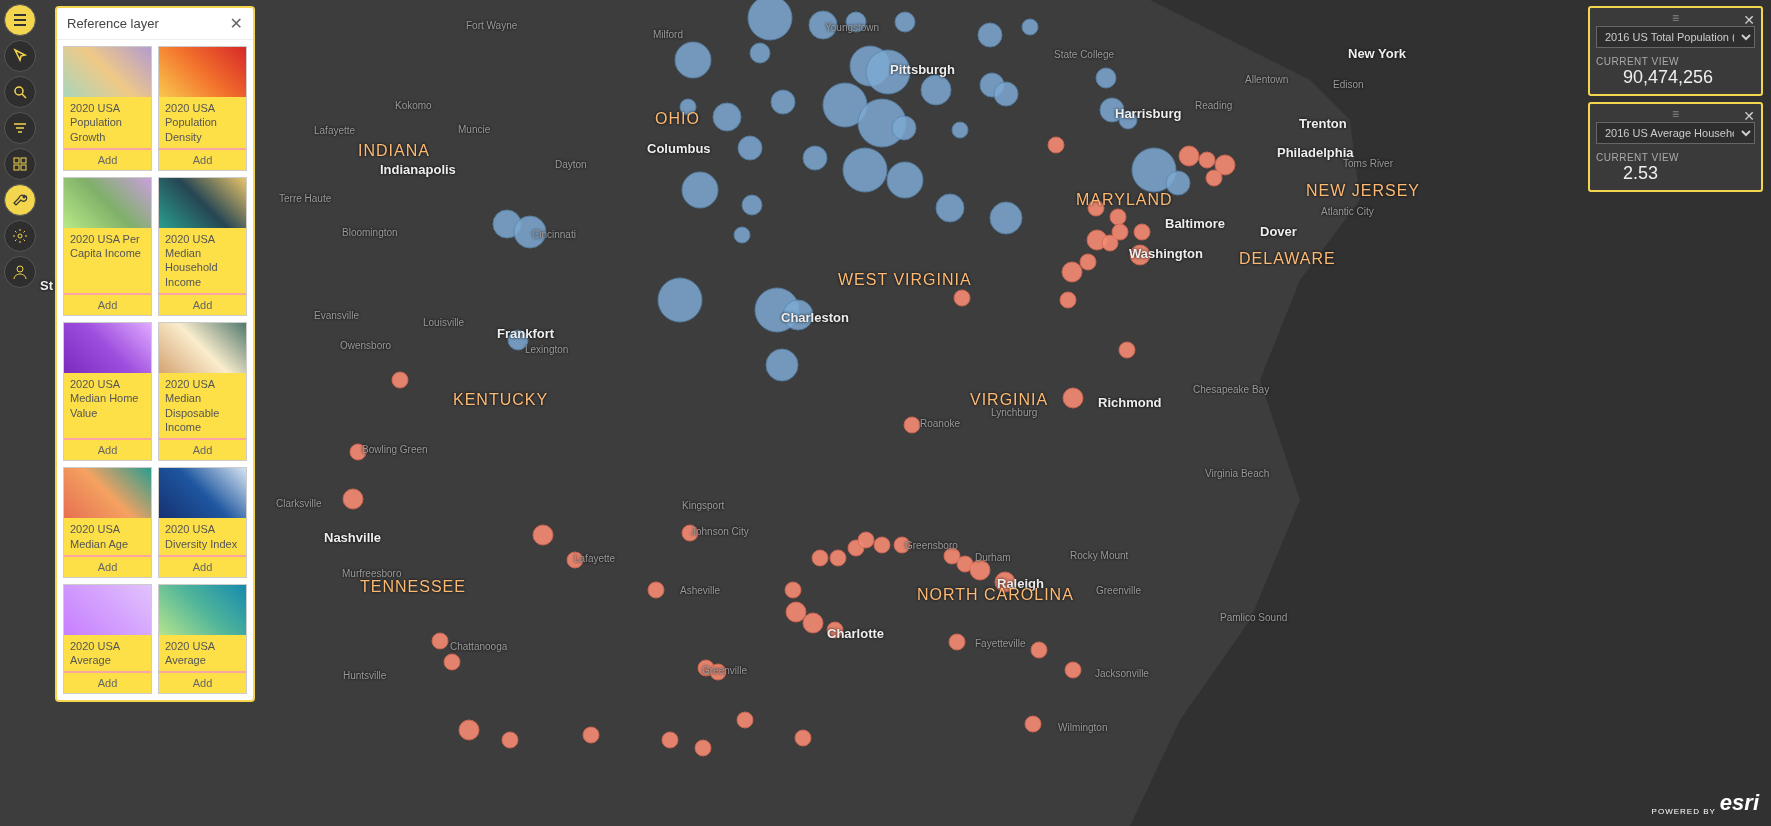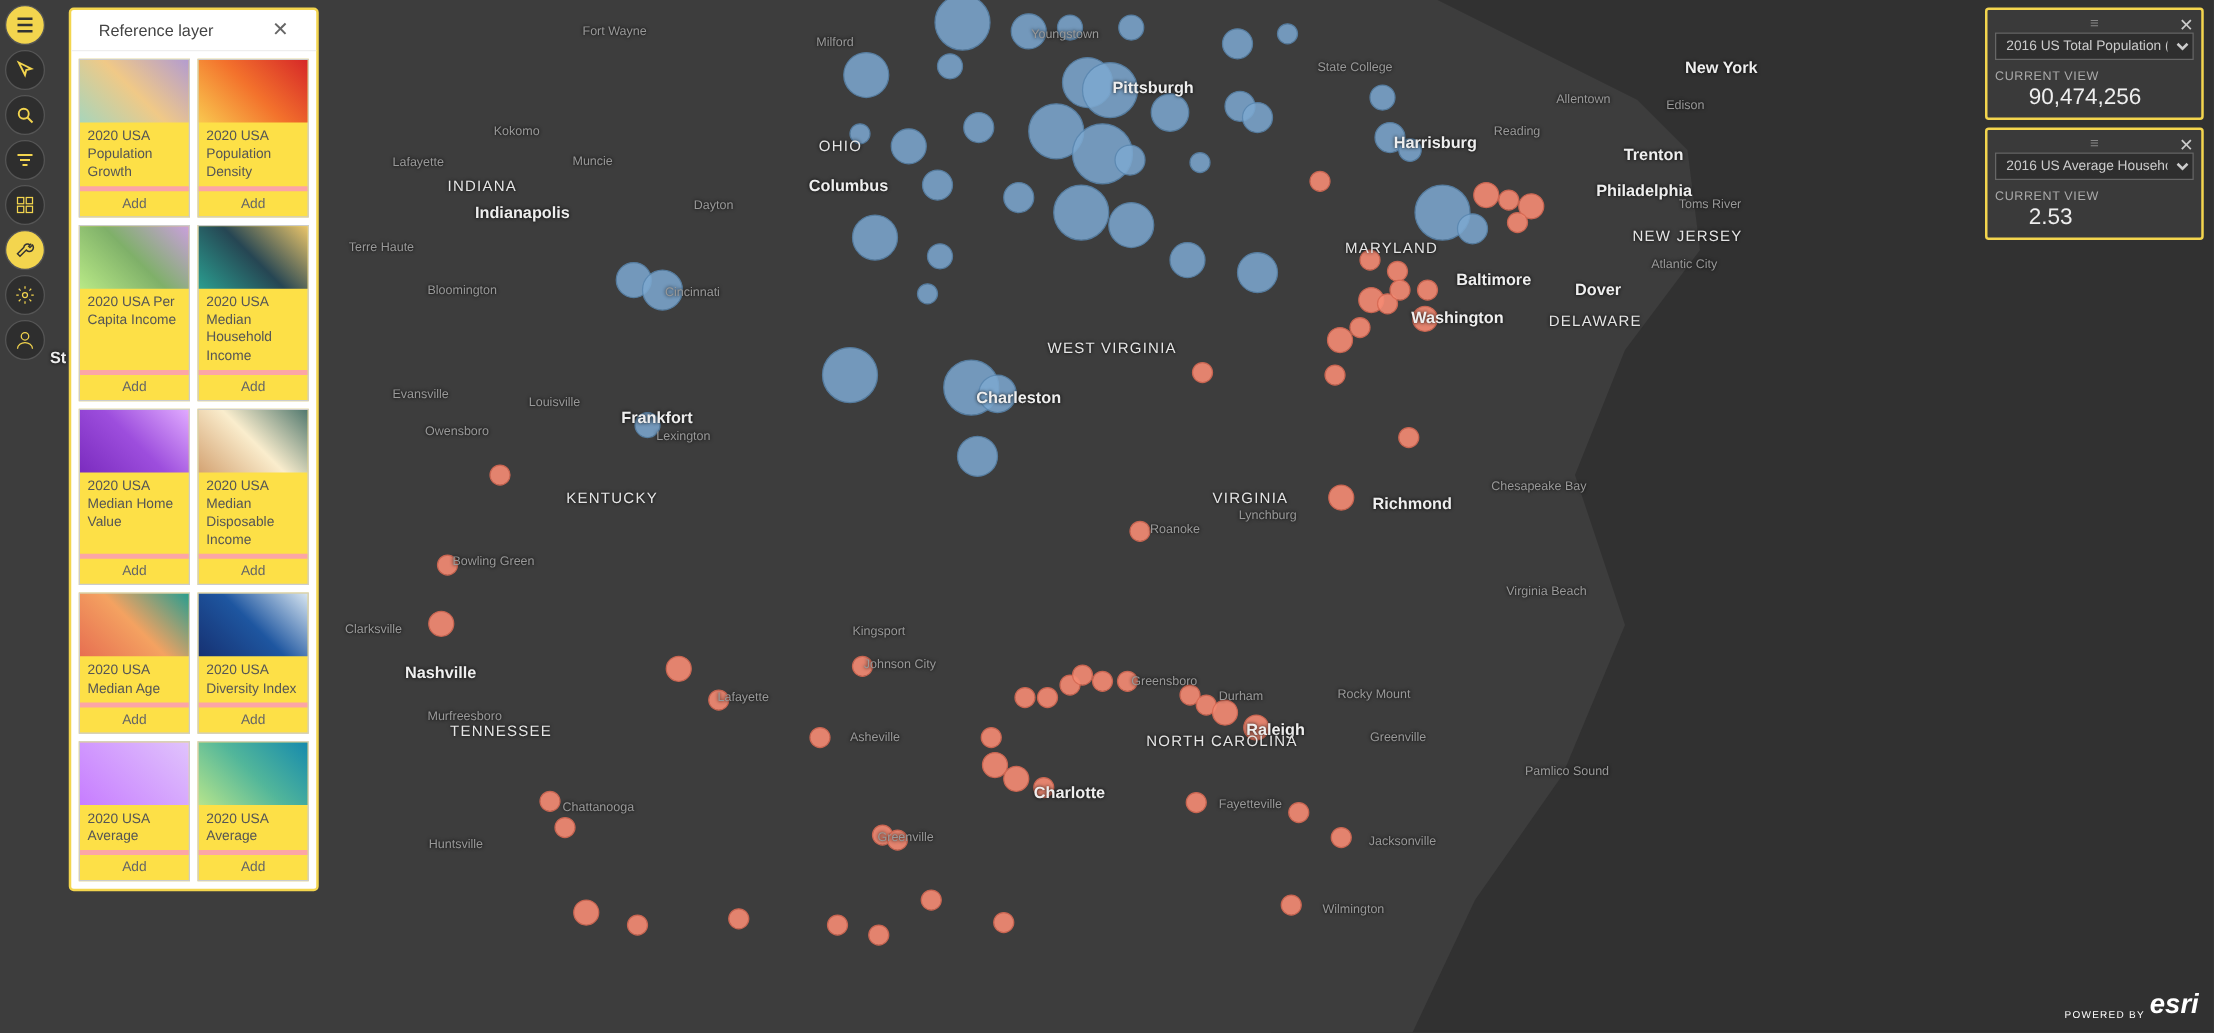--- a/index.html
+++ b/index.html
@@ -4,53 +4,53 @@
 <style>
 * { margin: 0; padding: 0; box-sizing: border-box; font-family: 'Segoe UI', Arial, sans-serif; }
 body { width: 1771px; height: 826px; background: #3a3a3a; overflow: hidden; position: relative; }
 .map-canvas { position: absolute; inset: 0; background: #3d3d3d; }
 .map-canvas svg { width: 100%; height: 100%; }
 .toolbar { position: absolute; left: 4px; top: 4px; display: flex; flex-direction: column; gap: 4px; z-index: 20; }
 .tool-btn { width: 32px; height: 32px; border-radius: 50%; background: #2e2e2e; border: 1px solid #555; display: flex; align-items: center; justify-content: center; cursor: pointer; color: #f3d54e; }
 .tool-btn.active { background: #f3d54e; color: #333; }
 .tool-btn svg { width: 16px; height: 16px; }
 .panel { position: absolute; left: 55px; top: 6px; width: 200px; background: #fff; border: 2px solid #f3d54e; border-radius: 4px; z-index: 25; display: flex; flex-direction: column; max-height: 740px; }
-.panel-header { display: flex; justify-content: space-between; align-items: center; padding: 6px 22px; font-size: 13px; color: #444; border-bottom: 1px solid #eee; }
+.panel-header { display: flex; justify-content: space-between; align-items: center; padding: 6px 10px; font-size: 13px; color: #444; border-bottom: 1px solid #eee; }
 .close-x { cursor: pointer; font-size: 16px; color: #666; }
 .panel-tabs { display: flex; flex-direction: column; gap: 4px; padding: 6px 10px; }
 .panel-tab { text-align: center; padding: 4px; border-radius: 12px; font-size: 12px; cursor: pointer; }
 .panel-tab.demo { background: #f3d54e; color: #333; }
 .panel-tab.arc { background: #d0d0d0; color: #555; }
 .layer-grid { display: grid; grid-template-columns: 1fr 1fr; gap: 6px; padding: 6px; overflow-y: auto; flex: 1; }
 .layer-card { border: 1px solid #ccc; background: #fde047; display: flex; flex-direction: column; font-size: 11px; }
 .layer-thumb { height: 50px; background: linear-gradient(45deg,#a8d5ba,#f0c987,#b39cd0); }
 .layer-card:nth-child(2) .layer-thumb { background: linear-gradient(45deg,#f9c74f,#f3722c,#d62828); }
 .layer-card:nth-child(3) .layer-thumb { background: linear-gradient(45deg,#b8e986,#7fb069,#c9a0dc); }
 .layer-card:nth-child(4) .layer-thumb { background: linear-gradient(45deg,#2a9d8f,#264653,#e9c46a); }
 .layer-card:nth-child(5) .layer-thumb { background: linear-gradient(45deg,#7b2cbf,#9d4edd,#e0aaff); }
 .layer-card:nth-child(6) .layer-thumb { background: linear-gradient(45deg,#d4a373,#faedcd,#52796f); }
 .layer-card:nth-child(7) .layer-thumb { background: linear-gradient(45deg,#e76f51,#f4a261,#2a9d8f); }
 .layer-card:nth-child(8) .layer-thumb { background: linear-gradient(45deg,#163172,#1e56a0,#d6e4f0); }
 .layer-card:nth-child(9) .layer-thumb { background: linear-gradient(45deg,#c77dff,#e0c3fc); }
 .layer-card:nth-child(10) .layer-thumb { background: linear-gradient(45deg,#b5e48c,#52b69a,#168aad); }
 .layer-name { padding: 4px 6px; color: #555; flex: 1; line-height: 1.3; }
-.layer-add { text-align: center; padding: 4px; color: #666; border-top: 4px solid #fca5a5; cursor: pointer; }
+.layer-add { text-align: center; padding: 4px; color: #666; border-top: 2px solid #fca5a5; cursor: pointer; }
 .info-cards { position: absolute; right: 8px; top: 6px; display: flex; flex-direction: column; gap: 6px; z-index: 25; }
 .info-card { width: 175px; background: #3a3a3a; border: 2px solid #f3d54e; border-radius: 3px; padding: 6px; position: relative; }
 .info-handle { height: 8px; display: flex; justify-content: center; align-items: center; }
 .info-handle::before { content: "≡"; color: #888; font-size: 12px; line-height: 0; }
 .info-close { position: absolute; right: 6px; top: 4px; color: #ccc; cursor: pointer; font-size: 14px; }
 .info-select { width: 100%; background: #2e2e2e; border: 1px solid #666; color: #ccc; font-size: 11px; padding: 3px 4px; margin: 4px 0; }
 .info-label { color: #aaa; font-size: 10px; margin-top: 4px; letter-spacing: 0.5px; }
 .info-value { color: #eee; font-size: 18px; margin-left: 27px; }
 .esri-logo { position: absolute; right: 12px; bottom: 10px; color: #fff; font-size: 11px; z-index: 15; display: flex; align-items: flex-end; gap: 4px; }
 .esri-logo .brand { font-size: 22px; font-weight: bold; font-style: italic; }
 .map-label { position: absolute; color: #ccc; font-size: 12px; pointer-events: none; z-index: 5; text-shadow: 0 0 3px #000; }
 .map-label.city { color: #eee; font-weight: 600; font-size: 13px; }
-.map-label.state { color: #e5e5e5; letter-spacing: 1px; font-size: 12px; text-align: center; }
+.map-label.state { color: #fdba74; letter-spacing: 1px; font-size: 16px; text-align: center; }
 .map-label.small { color: #999; font-size: 10px; }
 circle.blue { fill: #7da9d1; stroke: #5a87b0; stroke-width: 1; opacity: 0.85; }
 circle.red { fill: #f58b74; stroke: #d86a54; stroke-width: 1; opacity: 0.9; }
 </style>
 </head>
 <body>
 
 <div class="map-canvas">
   <svg id="map-svg" viewBox="0 0 1771 826">
     <rect x="0" y="0" width="1771" height="826" fill="#3d3d3d"></rect>

